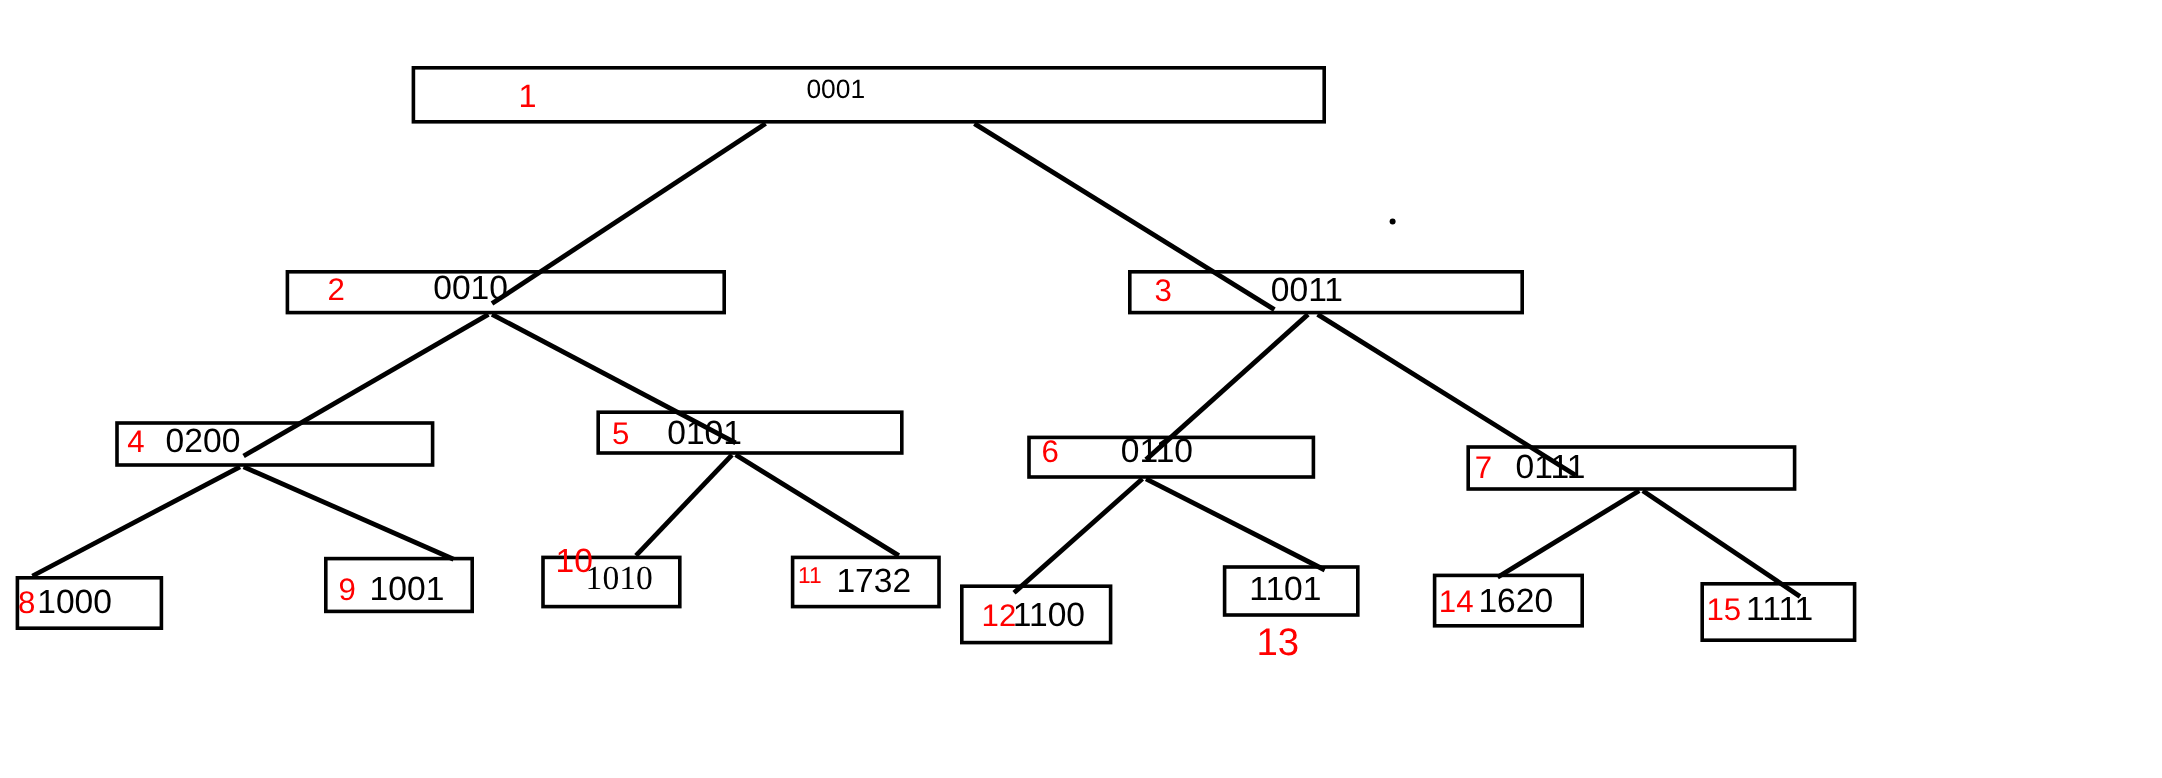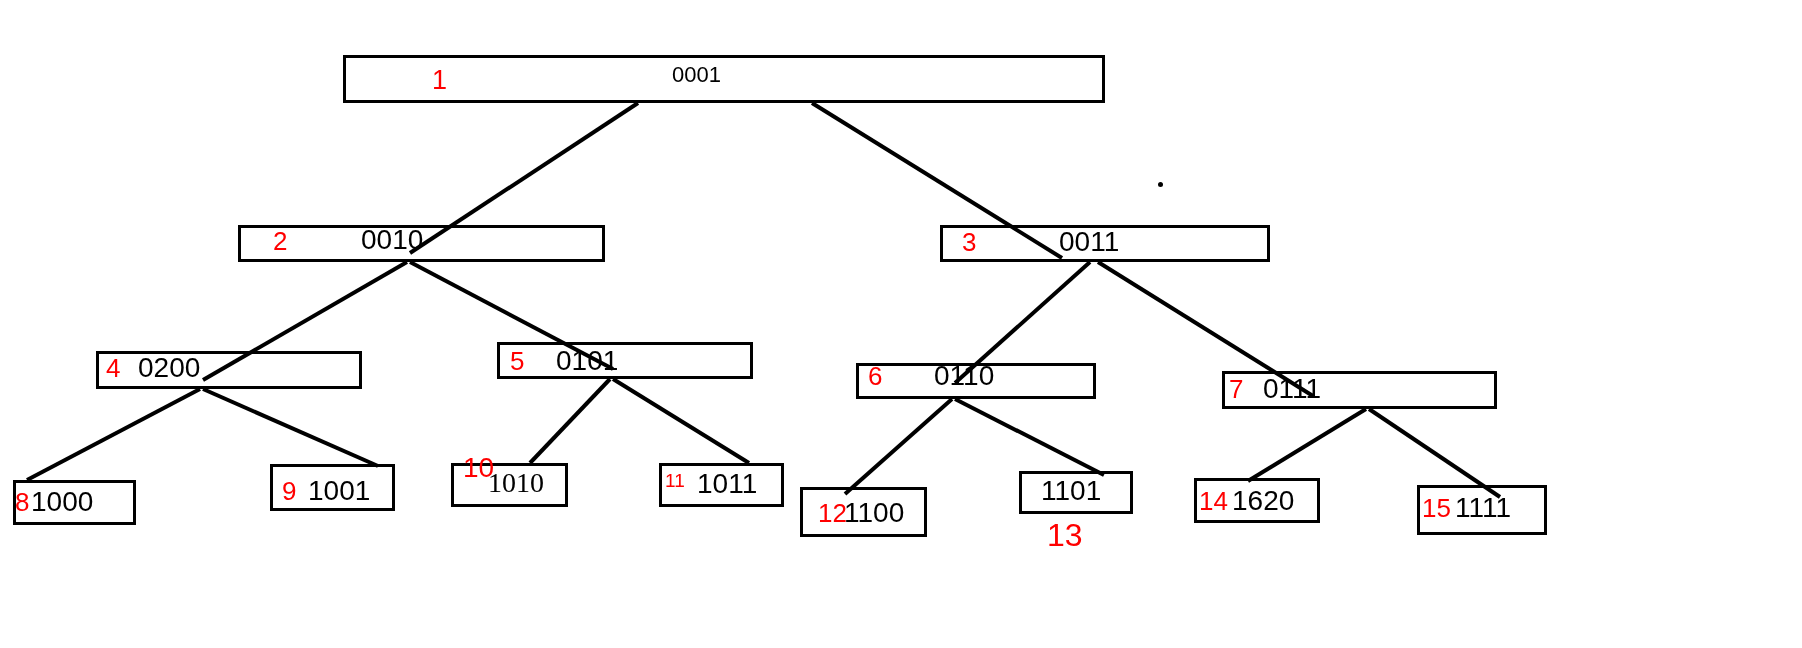--- a/index.html
+++ b/index.html
@@ -99,21 +99,21 @@
       <div class="node-label idx" style="left: 15px; top: 489px; font-size: 26px; color: rgb(255, 0, 0);">8</div>
       <div class="node-label val" style="left: 31px; top: 488px; font-size: 28px; color: rgb(0, 0, 0);">1000</div>
       <div class="node" style="left: 270px; top: 464px; width: 125px; height: 47px;"></div>
       <div class="node-label idx" style="left: 282px; top: 478px; font-size: 26px; color: rgb(255, 0, 0);">9</div>
       <div class="node-label val" style="left: 308px; top: 477px; font-size: 28px; color: rgb(0, 0, 0);">1001</div>
       <div class="node" style="left: 451px; top: 463px; width: 117px; height: 44px;"></div>
       <div class="node-label idx" style="left: 463px; top: 454px; font-size: 28px; color: rgb(255, 0, 0);">10</div>
       <div class="node-label val" style="left: 488px; top: 469px; font-size: 28px; color: rgb(0, 0, 0); font-family: Liberation Serif, serif;">1010</div>
       <div class="node" style="left: 659px; top: 463px; width: 125px; height: 44px;"></div>
       <div class="node-label idx" style="left: 665px; top: 471px; font-size: 19px; color: rgb(255, 0, 0);">11</div>
-      <div class="node-label val" style="left: 697px; top: 470px; font-size: 28px; color: rgb(0, 0, 0);">1011</div>
+      <div class="node-label val" style="left: 697px; top: 470px; font-size: 28px; color: rgb(0, 0, 0);">1732</div>
       <div class="node" style="left: 800px; top: 487px; width: 127px; height: 50px;"></div>
       <div class="node-label idx" style="left: 818px; top: 500px; font-size: 26px; color: rgb(255, 0, 0);">12</div>
       <div class="node-label val" style="left: 844px; top: 499px; font-size: 28px; color: rgb(0, 0, 0);">1100</div>
       <div class="node" style="left: 1019px; top: 471px; width: 114px; height: 43px;"></div>
       <div class="node-label idx" style="left: 1047px; top: 519px; font-size: 32px; color: rgb(255, 0, 0);">13</div>
       <div class="node-label val" style="left: 1041px; top: 477px; font-size: 28px; color: rgb(0, 0, 0);">1101</div>
       <div class="node" style="left: 1194px; top: 478px; width: 126px; height: 45px;"></div>
       <div class="node-label idx" style="left: 1199px; top: 488px; font-size: 26px; color: rgb(255, 0, 0);">14</div>
       <div class="node-label val" style="left: 1232px; top: 487px; font-size: 28px; color: rgb(0, 0, 0);">1620</div>
       <div class="node" style="left: 1417px; top: 485px; width: 130px; height: 50px;"></div>

